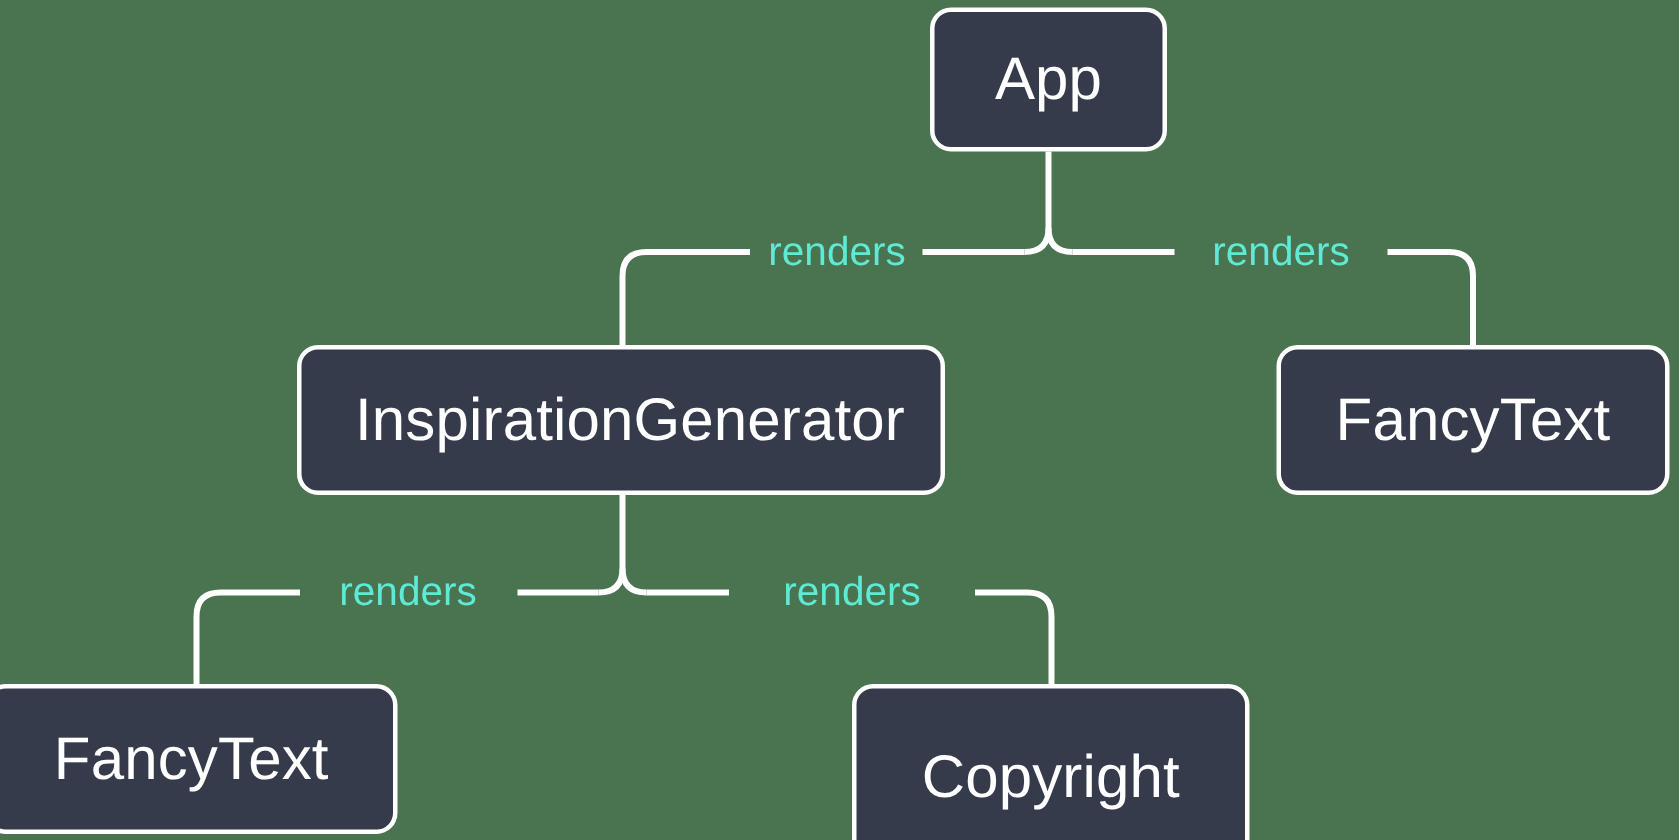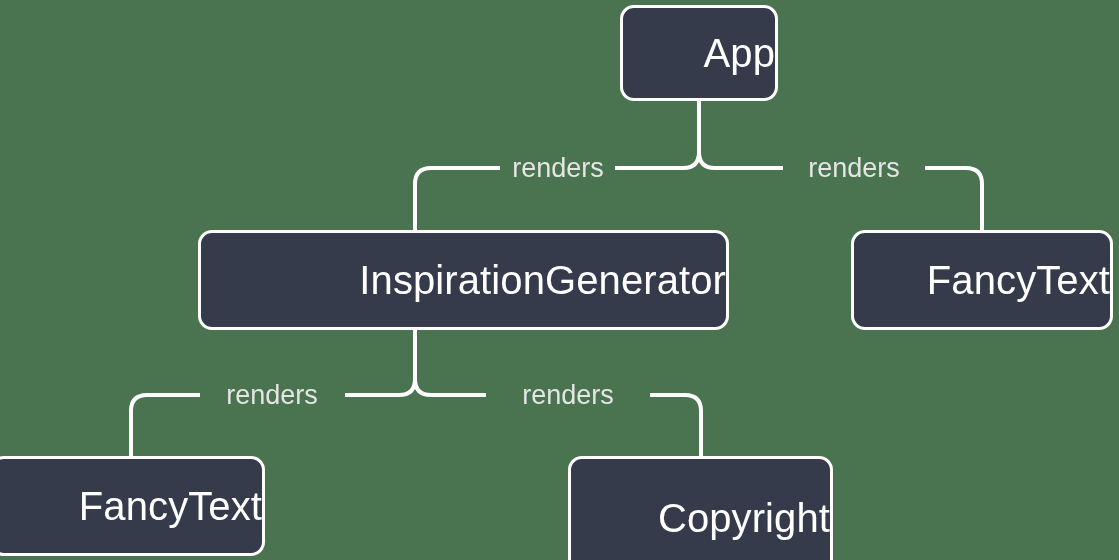--- a/index.html
+++ b/index.html
@@ -26,31 +26,31 @@
     height: 560px;
   }
   .node-box {
     position: absolute;
     box-sizing: border-box;
     background: #353b4a;
     border: 3px solid #ffffff;
     border-radius: 14px;
     display: flex;
     align-items: center;
-    justify-content: flex-end;
+    justify-content: center;
     color: #ffffff;
     font-size: 40px;
     font-weight: 400;
     letter-spacing: 0.1px;
     white-space: nowrap;
     z-index: 2;
   }
   .edge-label {
     position: absolute;
-    color: #e5e5e5;
+    color: #5eead4;
     font-size: 27px;
     font-weight: 400;
     white-space: nowrap;
     transform: translate(-50%, -50%);
     z-index: 3;
   }
 </style>
 </head>
 <body>
 
@@ -77,21 +77,21 @@
       <path d="M 431,395 L 486,395"></path>
       <path d="M 650,395 L 685,395 Q 701,395 701,411 L 701,456"></path>
 
     </g>
   </svg>
 
   <div class="node-box" style="left:620px; top:5px; width:158px; height:96px;">
     <span>App</span>
   </div>
 
-  <div class="node-box" style="left:198px; top:230px; width:531px; height:100px;padding-left:12px;">
+  <div class="node-box" style="left:198px; top:230px; width:432px; height:100px;padding-left:12px;">
     <span>InspirationGenerator</span>
   </div>
 
   <div class="node-box" style="left:851px; top:230px; width:262px; height:100px;">
     <span>FancyText</span>
   </div>
 
   <div class="node-box" style="left:-10px; top:456px; width:275px; height:100px;">
     <span>FancyText</span>
   </div>

